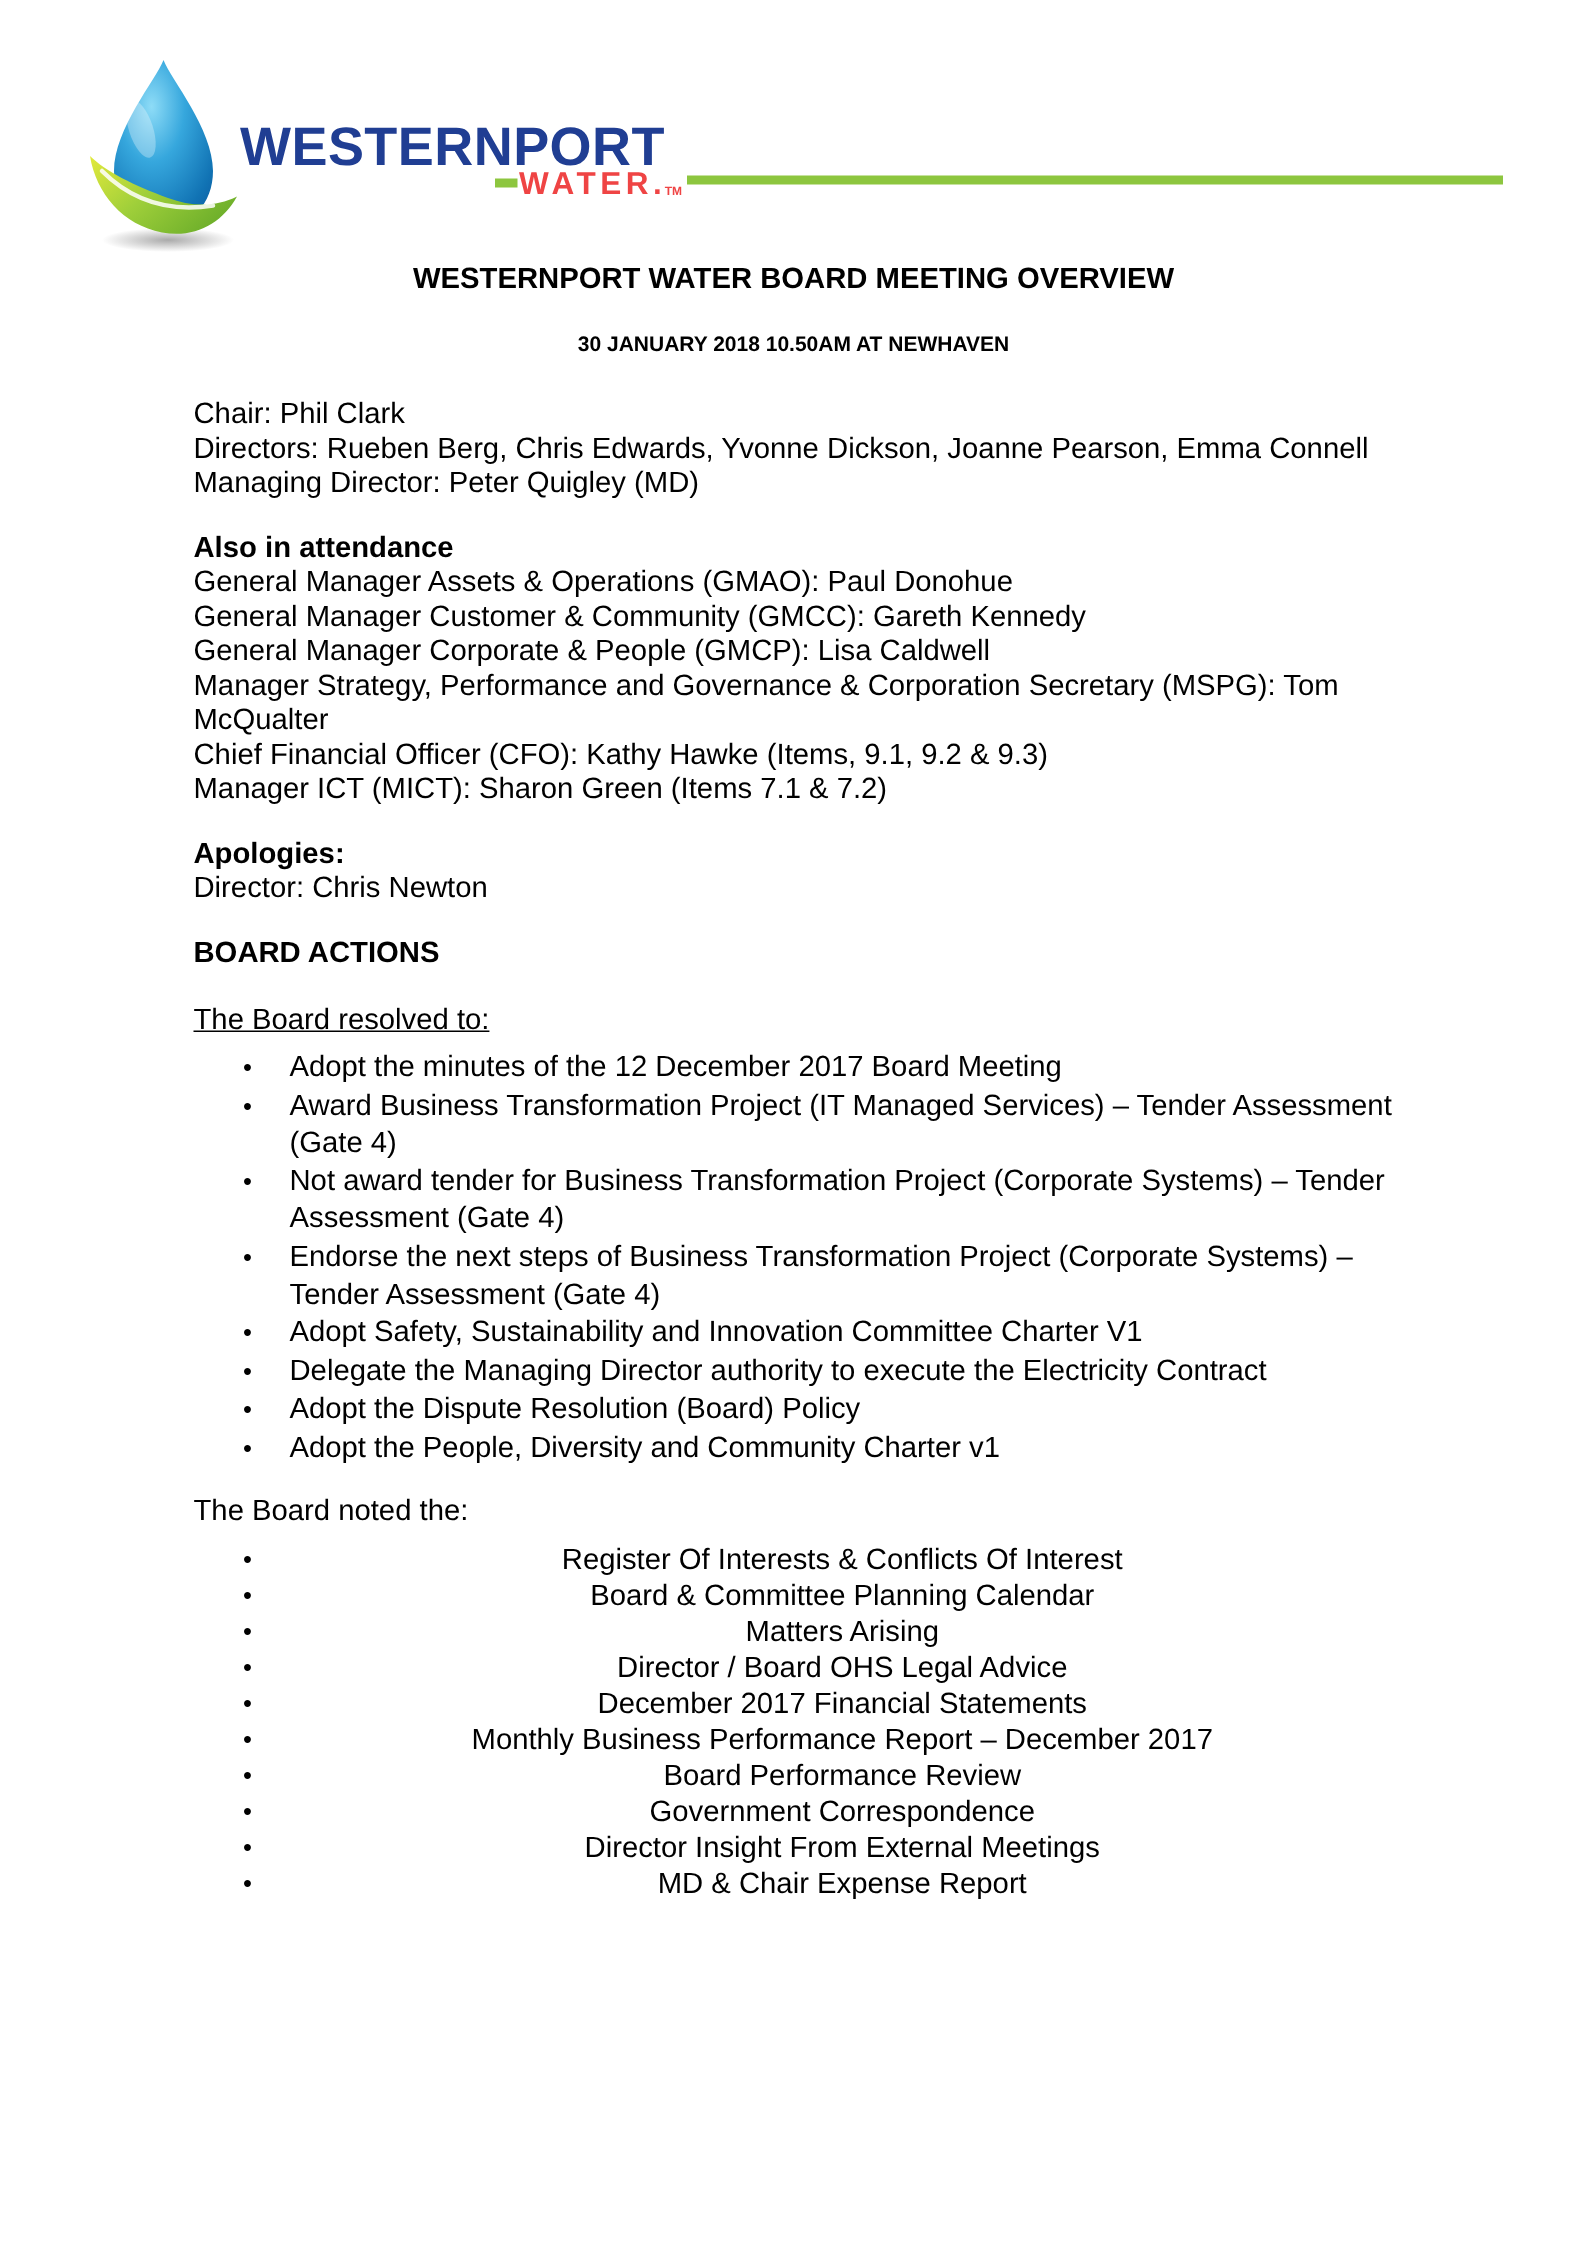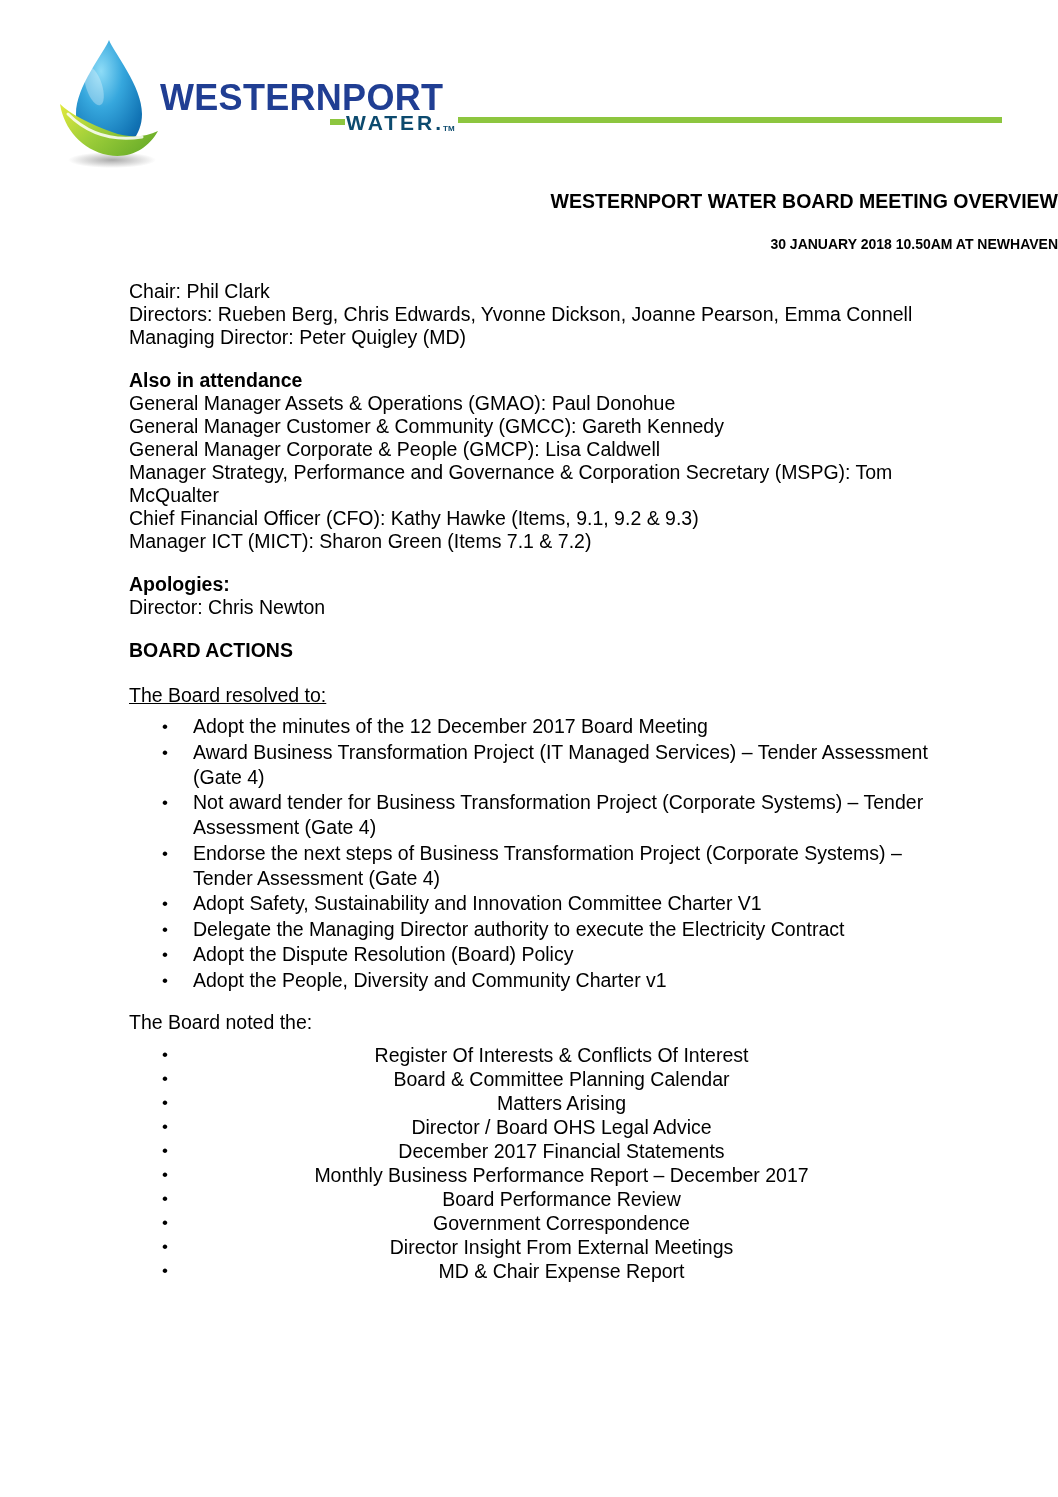--- a/index.html
+++ b/index.html
@@ -17,29 +17,29 @@
   .logo-mark{position:absolute;left:58px;top:34px;}
   .wordmark-top{
     position:absolute;left:160px;top:80px;
     font-size:36px;line-height:36px;font-weight:bold;
     letter-spacing:0.3px;color:#203e93;white-space:nowrap;
   }
   .brand-dash{position:absolute;left:330px;top:119px;width:15px;height:6px;background:#8dc63f;}
   .wordmark-bottom{
     position:absolute;left:346px;top:112px;
     font-size:21px;line-height:21px;font-weight:bold;
-    letter-spacing:3px;color:#0c4a6e;white-space:nowrap;
+    letter-spacing:3px;color:#ef4444;white-space:nowrap;
   }
   .wordmark-bottom .tm{
     font-size:8px;letter-spacing:0;vertical-align:baseline;
     position:relative;top:1px;left:-1px;
   }
   .brand-rule{position:absolute;left:458px;top:117px;width:544px;height:6px;background:#8dc63f;}
   
-  .title-block{margin-top:24px;text-align:right;}
+  .title-block{margin-top:9px;text-align:center;}
   .doc-title{
     margin:0;font-size:19.5px;line-height:23px;font-weight:bold;
   }
   .doc-subtitle{
     margin:20px 0 0 0;font-size:14px;line-height:23px;font-weight:bold;
   }
   
   .content{
     margin:24px 0 0 129px;
     width:806px;

